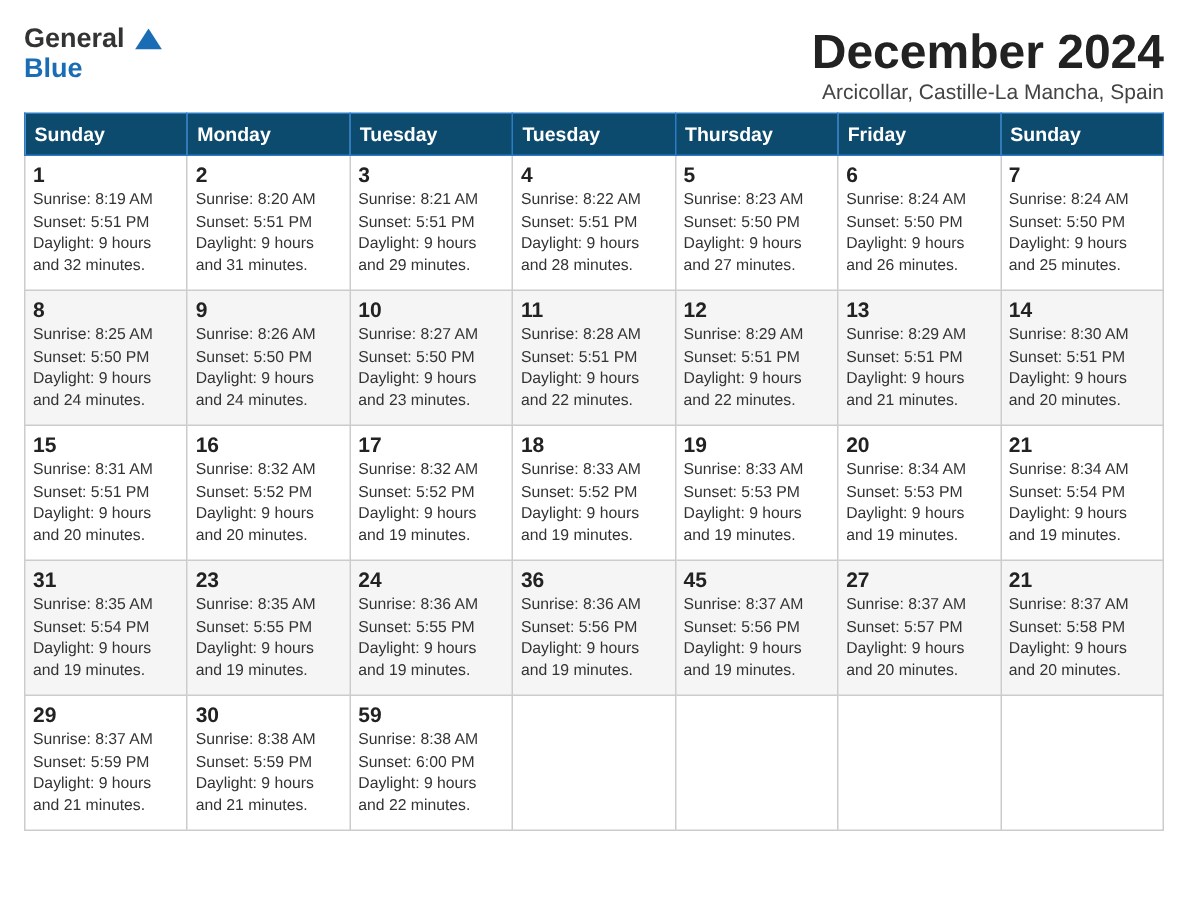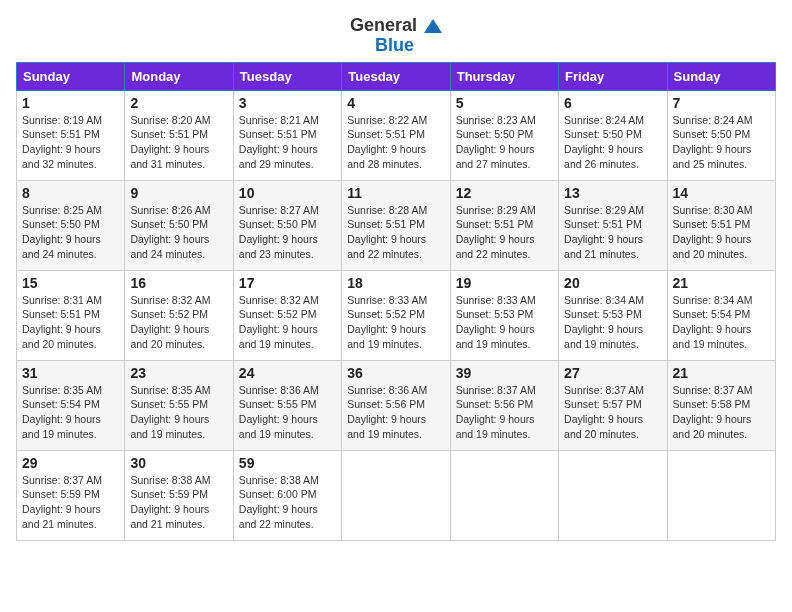--- a/index.html
+++ b/index.html
@@ -5,50 +5,50 @@
     * { box-sizing: border-box; margin: 0; padding: 0; }
     body {
       font-family: Arial, sans-serif;
       background: #fff;
       width: 792px;
       min-height: 612px;
       padding: 16px;
     }
     .header {
       display: flex;
-      justify-content: center;
+      justify-content: space-between;
       align-items: flex-start;
       margin-bottom: 6px;
     }
     .logo {
       display: flex;
       flex-direction: column;
       font-size: 18px;
       font-weight: bold;
       line-height: 1.1;
     }
     .logo-general { color: #333; }
-    .logo-blue { color: #1a6db5; margin-left: 25px; }
+    .logo-blue { color: #1a6db5; }
     .title-section { text-align: right; }
     .month-title {
       font-size: 32px;
       font-weight: bold;
       color: #222;
     }
     .location {
       font-size: 14px;
       color: #444;
     }
     .calendar {
       width: 100%;
       border-collapse: collapse;
       font-size: 11px;
     }
     .calendar th {
-      background: #6d28d9;
+      background: #0c4a6e;
       color: #fff;
       text-align: left;
       padding: 6px 6px;
       font-size: 13px;
       font-weight: bold;
       border: 1px solid #2a7cc7;
     }
     .calendar td {
       border: 1px solid #ccc;
       vertical-align: top;
@@ -82,20 +82,24 @@
 <div class="header">
   <div class="logo">
     <div>
       <span class="logo-general">General</span>
       <svg width="18" height="14" viewBox="0 0 18 14" style="vertical-align:middle;margin-left:2px;">
         <polygon points="0,14 9,0 18,14" fill="#1a6db5"></polygon>
       </svg>
     </div>
     <div class="logo-blue">Blue</div>
   </div>
+  <div class="title-section">
+    <div class="month-title">December 2024</div>
+    <div class="location">Arcicollar, Castille-La Mancha, Spain</div>
+  </div>
 </div>
 
 <table class="calendar">
   <thead>
     <tr>
     <th>Sunday</th>
         <th>Monday</th>
         <th>Tuesday</th>
         <th>Tuesday</th>
         <th>Thursday</th>
@@ -205,21 +209,21 @@
       </td>
         <td>
         <span class="day-num">24</span>
         <span class="day-info">Sunrise: 8:36 AM<br>Sunset: 5:55 PM<br>Daylight: 9 hours and 19 minutes.</span>
       </td>
         <td>
         <span class="day-num">36</span>
         <span class="day-info">Sunrise: 8:36 AM<br>Sunset: 5:56 PM<br>Daylight: 9 hours and 19 minutes.</span>
       </td>
         <td>
-        <span class="day-num">39</span>
+        <span class="day-num">45</span>
         <span class="day-info">Sunrise: 8:37 AM<br>Sunset: 5:56 PM<br>Daylight: 9 hours and 19 minutes.</span>
       </td>
         <td>
         <span class="day-num">27</span>
         <span class="day-info">Sunrise: 8:37 AM<br>Sunset: 5:57 PM<br>Daylight: 9 hours and 20 minutes.</span>
       </td>
         <td>
         <span class="day-num">21</span>
         <span class="day-info">Sunrise: 8:37 AM<br>Sunset: 5:58 PM<br>Daylight: 9 hours and 20 minutes.</span>
       </td>

